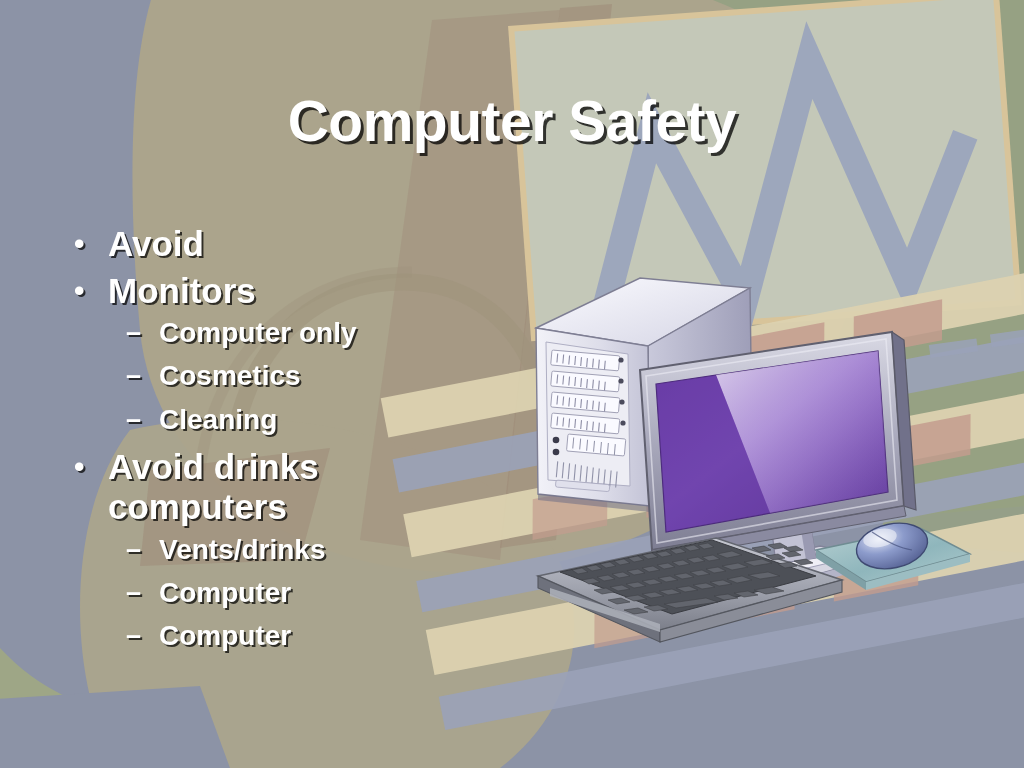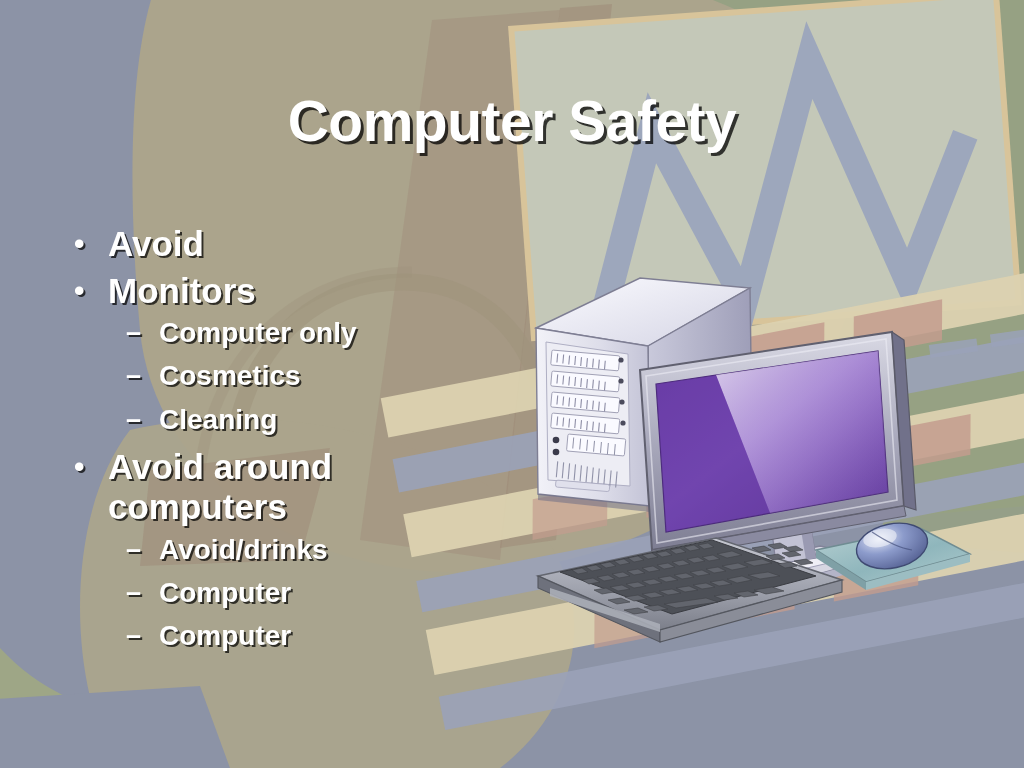--- a/index.html
+++ b/index.html
@@ -197,26 +197,26 @@
       <span class="txt">Cosmetics</span>
     </div>
 
     <div class="bullet-row lvl2">
       <span class="marker">–</span>
       <span class="txt">Cleaning</span>
     </div>
 
     <div class="bullet-row lvl1 gap-before">
       <span class="marker">•</span>
-      <span class="txt">Avoid around computers</span>
-    </div>
-
-    <div class="bullet-row lvl2">
-      <span class="marker">–</span>
-      <span class="txt">Avoid/drinks</span>
+      <span class="txt">Avoid drinks computers</span>
+    </div>
+
+    <div class="bullet-row lvl2">
+      <span class="marker">–</span>
+      <span class="txt">Vents/drinks</span>
     </div>
 
     <div class="bullet-row lvl2">
       <span class="marker">–</span>
       <span class="txt">Computer</span>
     </div>
 
     <div class="bullet-row lvl2">
       <span class="marker">–</span>
       <span class="txt">Computer</span>

